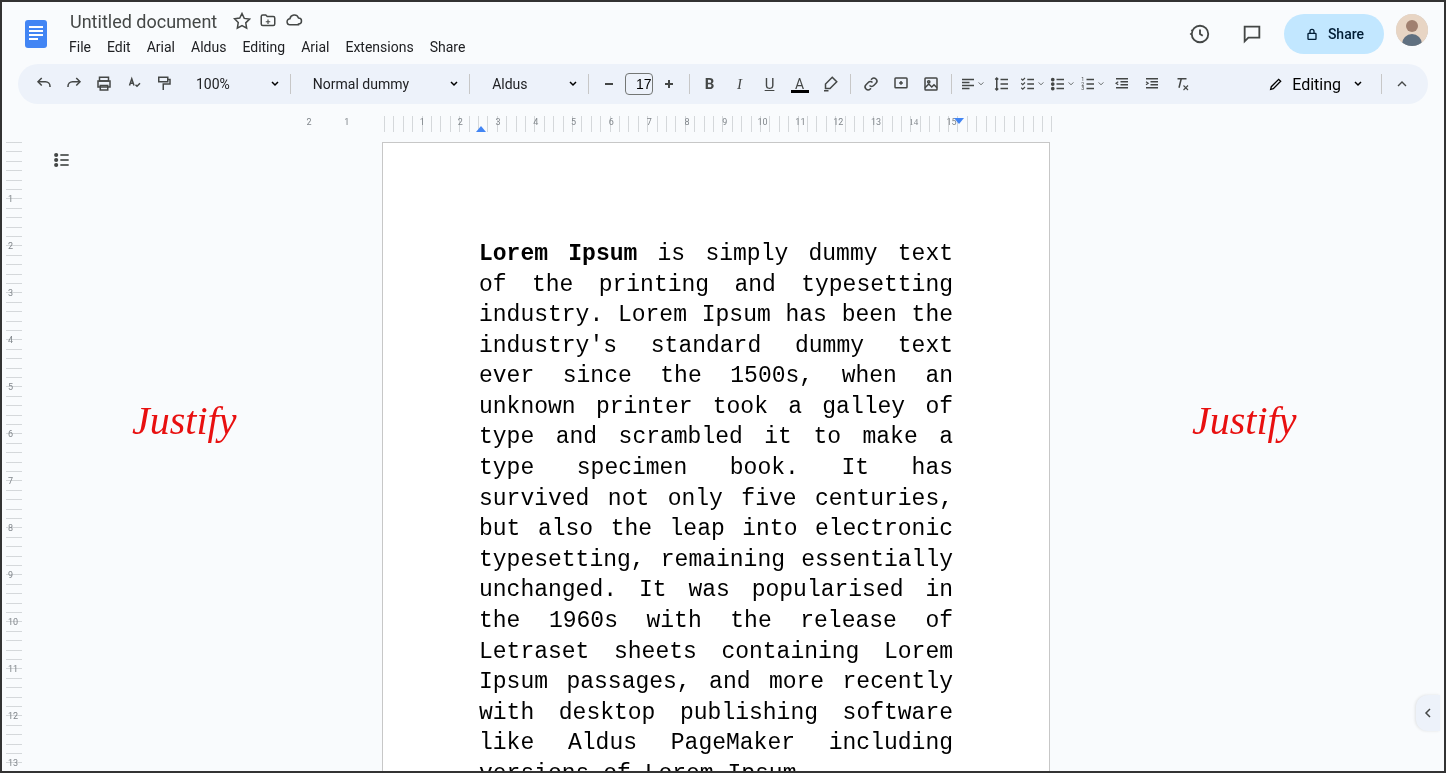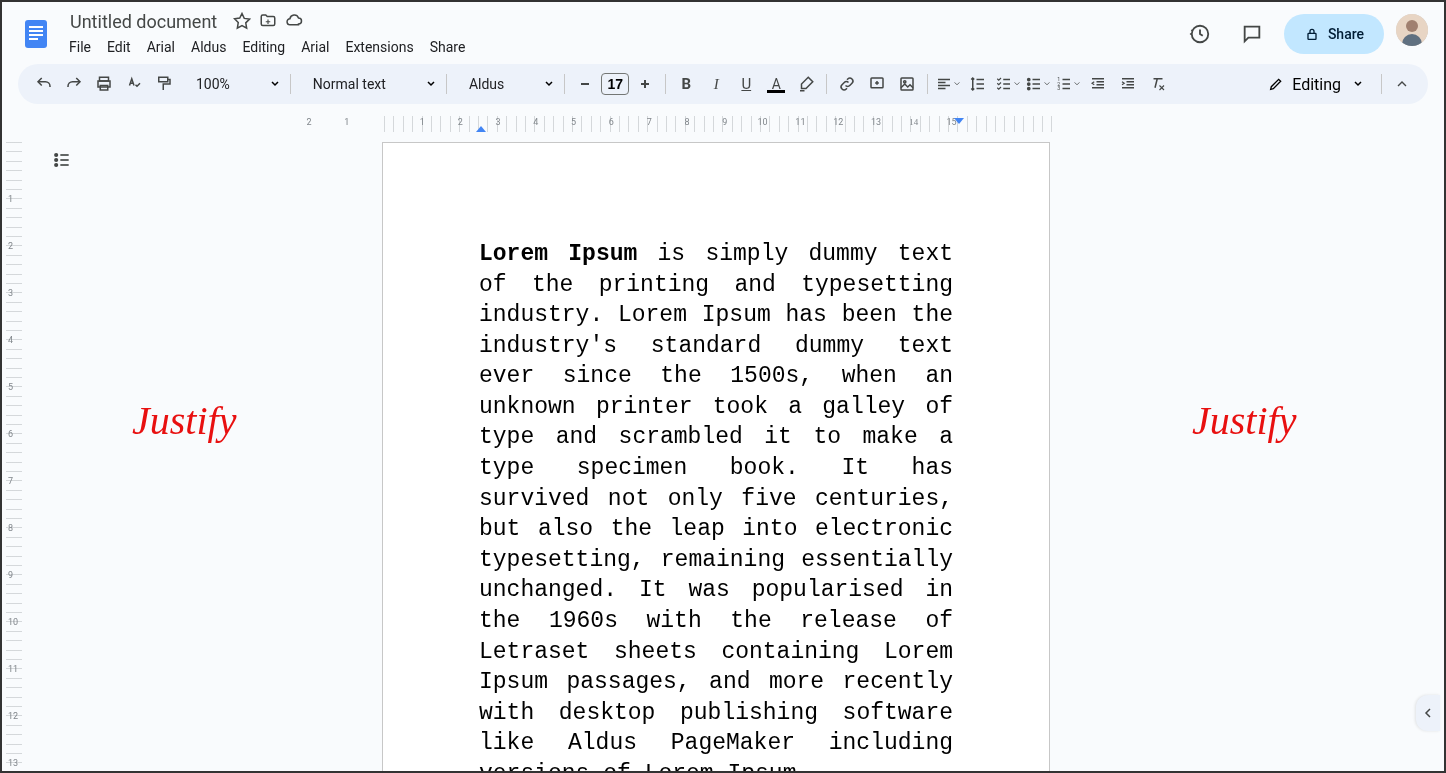--- a/index.html
+++ b/index.html
@@ -21,21 +21,21 @@
 .avatar { width: 32px; height: 32px; border-radius: 50%; background: linear-gradient(135deg, #ddd, #bbb); cursor: pointer; overflow: hidden; }
 
 
 .toolbar-wrap { padding: 0 16px; margin-top: 6px; }
 .toolbar { display: flex; align-items: center; background: #edf2fa; border-radius: 24px; height: 40px; padding: 0 12px; gap: 2px; }
 .tb-btn { min-width: 28px; height: 28px; display: flex; align-items: center; justify-content: center; cursor: pointer; border-radius: 4px; color: #444746; font-size: 14px; }
 .tb-sep { width: 1px; height: 20px; background: #c7c7c7; margin: 0 4px; }
 .tb-text { padding: 0 8px; font-size: 14px; color: #202124; }
 .tb-dropdown { display: flex; align-items: center; padding: 0 4px 0 8px; height: 28px; cursor: pointer; border-radius: 4px; gap: 28px; }
 .tb-font-size { display: flex; align-items: center; gap: 2px; }
-.tb-font-size input { width: 28px; height: 22px; text-align: center; border: 1px solid #747775; border-radius: 4px; font-size: 14px; background: transparent; font-weight: bold; }
+.tb-font-size input { width: 28px; height: 22px; text-align: right; border: 1px solid #747775; border-radius: 4px; font-size: 14px; background: transparent; }
 .tb-color-btn { display: flex; flex-direction: column; align-items: center; justify-content: center; }
 .tb-color-bar { width: 18px; height: 3px; background: #000; margin-top: -2px; }
 .editing-btn { display: flex; align-items: center; gap: 8px; padding: 0 8px 0 12px; margin-left: auto; margin-right: 4px; height: 28px; cursor: pointer; }
 
 
 .ruler-h { position: absolute; top: 114px; left: 30px; right: 16px; height: 16px; display: flex; align-items: center; font-size: 9px; color: #80868b; }
 .ruler-h-content { position: relative; height: 100%; margin-left: 352px; width: 670px; }
 .ruler-marker { position: absolute; top: 10px; }
 .ruler-marker-down { width: 0; height: 0; border-left: 5px solid transparent; border-right: 5px solid transparent; border-bottom: 6px solid #4285f4; }
 .ruler-marker-up { width: 0; height: 0; border-left: 5px solid transparent; border-right: 5px solid transparent; border-top: 6px solid #4285f4; }
@@ -175,21 +175,21 @@
         </svg>
       </div>
     <div class="tb-dropdown">
       <span class="tb-text">100%</span>
       <svg class="dropdown-arrow" width="10" height="10" viewBox="0 0 10 10">
           <path d="M2 3l3 3 3-3" stroke="currentColor" stroke-width="1.5" fill="none"></path>
         </svg>
     </div>
     <div class="tb-sep"></div>
     <div class="tb-dropdown" style="min-width:100px">
-      <span class="tb-text">Normal text</span>
+      <span class="tb-text">Normal dummy</span>
       <svg class="dropdown-arrow" width="10" height="10" viewBox="0 0 10 10">
           <path d="M2 3l3 3 3-3" stroke="currentColor" stroke-width="1.5" fill="none"></path>
         </svg>
     </div>
     <div class="tb-sep"></div>
     <div class="tb-dropdown" style="min-width:80px">
       <span class="tb-text">Aldus</span>
       <svg class="dropdown-arrow" width="10" height="10" viewBox="0 0 10 10">
           <path d="M2 3l3 3 3-3" stroke="currentColor" stroke-width="1.5" fill="none"></path>
         </svg>

